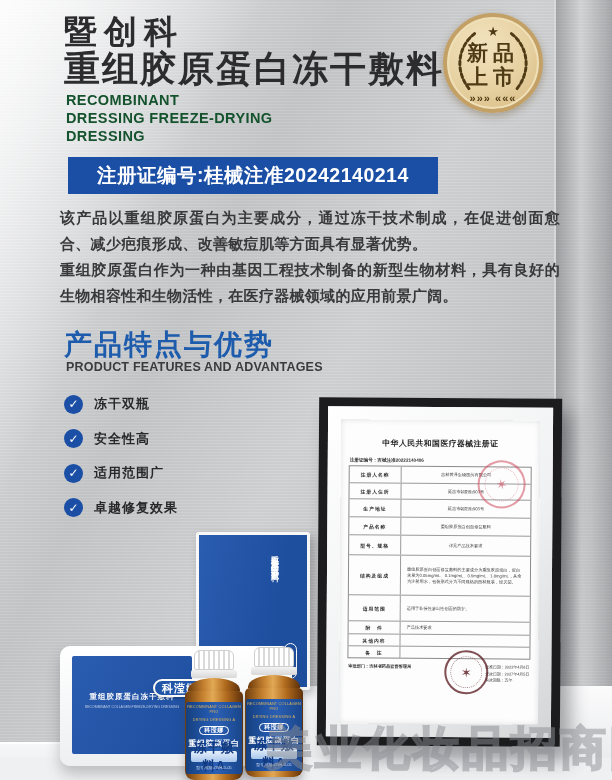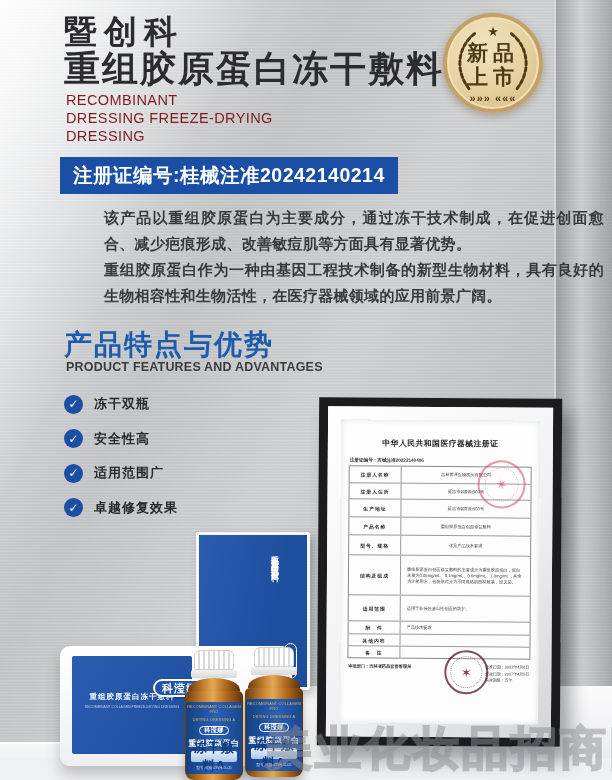--- a/index.html
+++ b/index.html
@@ -18,38 +18,38 @@
   
   .wm-top{position:absolute;left:4px;top:0;z-index:1;font-size:46px;font-weight:900;
     color:rgba(255,255,255,.38);letter-spacing:4px;}
   .wm-bottom{position:absolute;left:266px;top:718px;z-index:9;font-size:46px;font-weight:900;
     color:transparent;-webkit-text-stroke:2px rgba(138,140,146,.5);letter-spacing:3px;white-space:nowrap;}
   
   .brand{position:absolute;left:64px;top:10px;z-index:2;font-size:33px;font-weight:900;
     color:#2c2c2e;letter-spacing:7px;}
   .title{position:absolute;left:64px;top:45px;z-index:2;font-size:36px;font-weight:900;
     color:#2c2c2e;letter-spacing:2px;white-space:nowrap;}
-  .subtitle{position:absolute;left:66px;top:91px;z-index:2;font-size:14.5px;font-weight:400;
-    color:#7f1d1d;line-height:18px;letter-spacing:.4px;}
-  .reg-badge{position:absolute;left:60px;top:157px;z-index:2;background:#1b4fa5;color:#fff;
-    font-size:19.5px;font-weight:800;padding:5px 13px;letter-spacing:.5px;white-space:nowrap;}
+  .subtitle{position:absolute;left:66px;top:91px;z-index:2;font-size:14.5px;font-weight:700;
+    color:#14532d;line-height:18px;letter-spacing:.4px;}
+  .reg-badge{position:absolute;left:68px;top:157px;z-index:2;background:#1b4fa5;color:#fff;
+    font-size:19.5px;font-weight:800;padding:5px 29px;letter-spacing:.5px;white-space:nowrap;}
   
   .gold-badge{position:absolute;left:443px;top:13px;width:100px;height:100px;border-radius:50%;
     background:radial-gradient(circle at 38% 30%,#f2e3bf,#e6d0a0 55%,#d4b67d 100%);
     border:4px solid #c3a express;border:4px solid #c3a066;z-index:2;
     box-shadow:0 3px 8px rgba(90,70,30,.35), inset 0 0 0 2px #efe0b8;}
   .gold-star{position:absolute;left:0;right:0;top:7px;text-align:center;font-size:13px;color:#4e3a15;}
   .gold-text{position:absolute;left:0;right:0;top:24px;text-align:center;font-size:21px;font-weight:900;
     color:#4e3a15;line-height:24px;letter-spacing:5px;}
   .laurel{position:absolute;left:0;top:0;width:100%;height:100%;}
   .gold-chev{position:absolute;left:0;right:0;top:75px;text-align:center;font-size:11px;font-weight:900;
     color:#4e3a15;letter-spacing:1px;}
   
   .para{position:absolute;left:60px;width:500px;z-index:2;font-size:15px;font-weight:600;
-    color:#39393b;line-height:25.5px;letter-spacing:.3px;text-align:justify;margin-left:44px;}
+    color:#39393b;line-height:25.5px;letter-spacing:.3px;text-align:justify;}
   .para1{top:205px;}
   .para2{top:257px;}
   
   .feat-title{position:absolute;left:64px;top:326px;z-index:2;font-size:28px;font-weight:900;
     color:#1d5bad;letter-spacing:2px;}
   .feat-sub{position:absolute;left:66px;top:360px;z-index:2;font-size:12.5px;font-weight:700;
     color:#3b3b3d;letter-spacing:.2px;}
   .feat-list{position:absolute;left:64px;top:387px;z-index:2;}
   .feat-item{display:flex;align-items:center;height:34.5px;}
   .feat-check{width:19px;height:19px;border-radius:50%;background:#1b4fa5;color:#fff;

